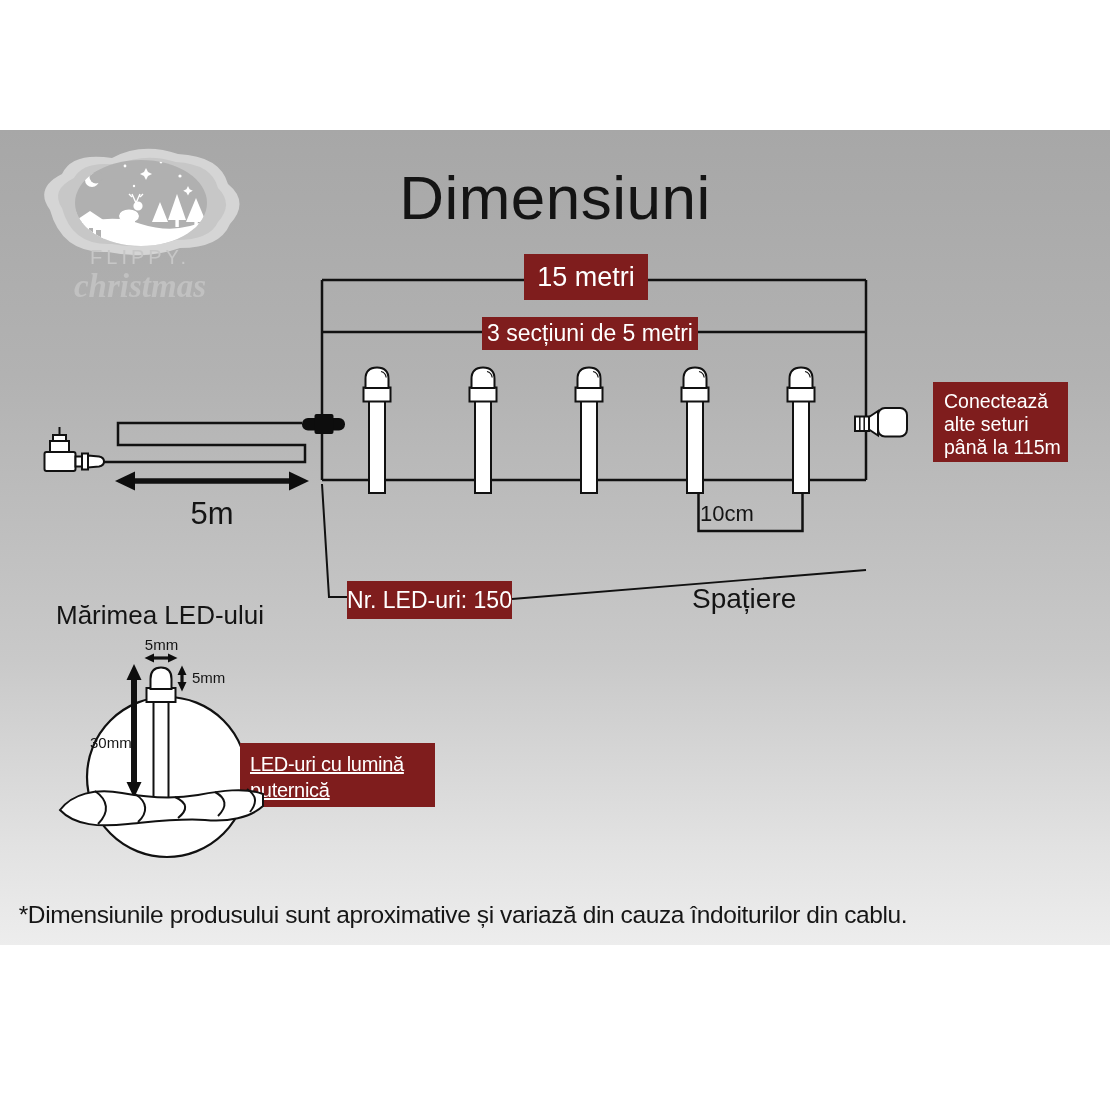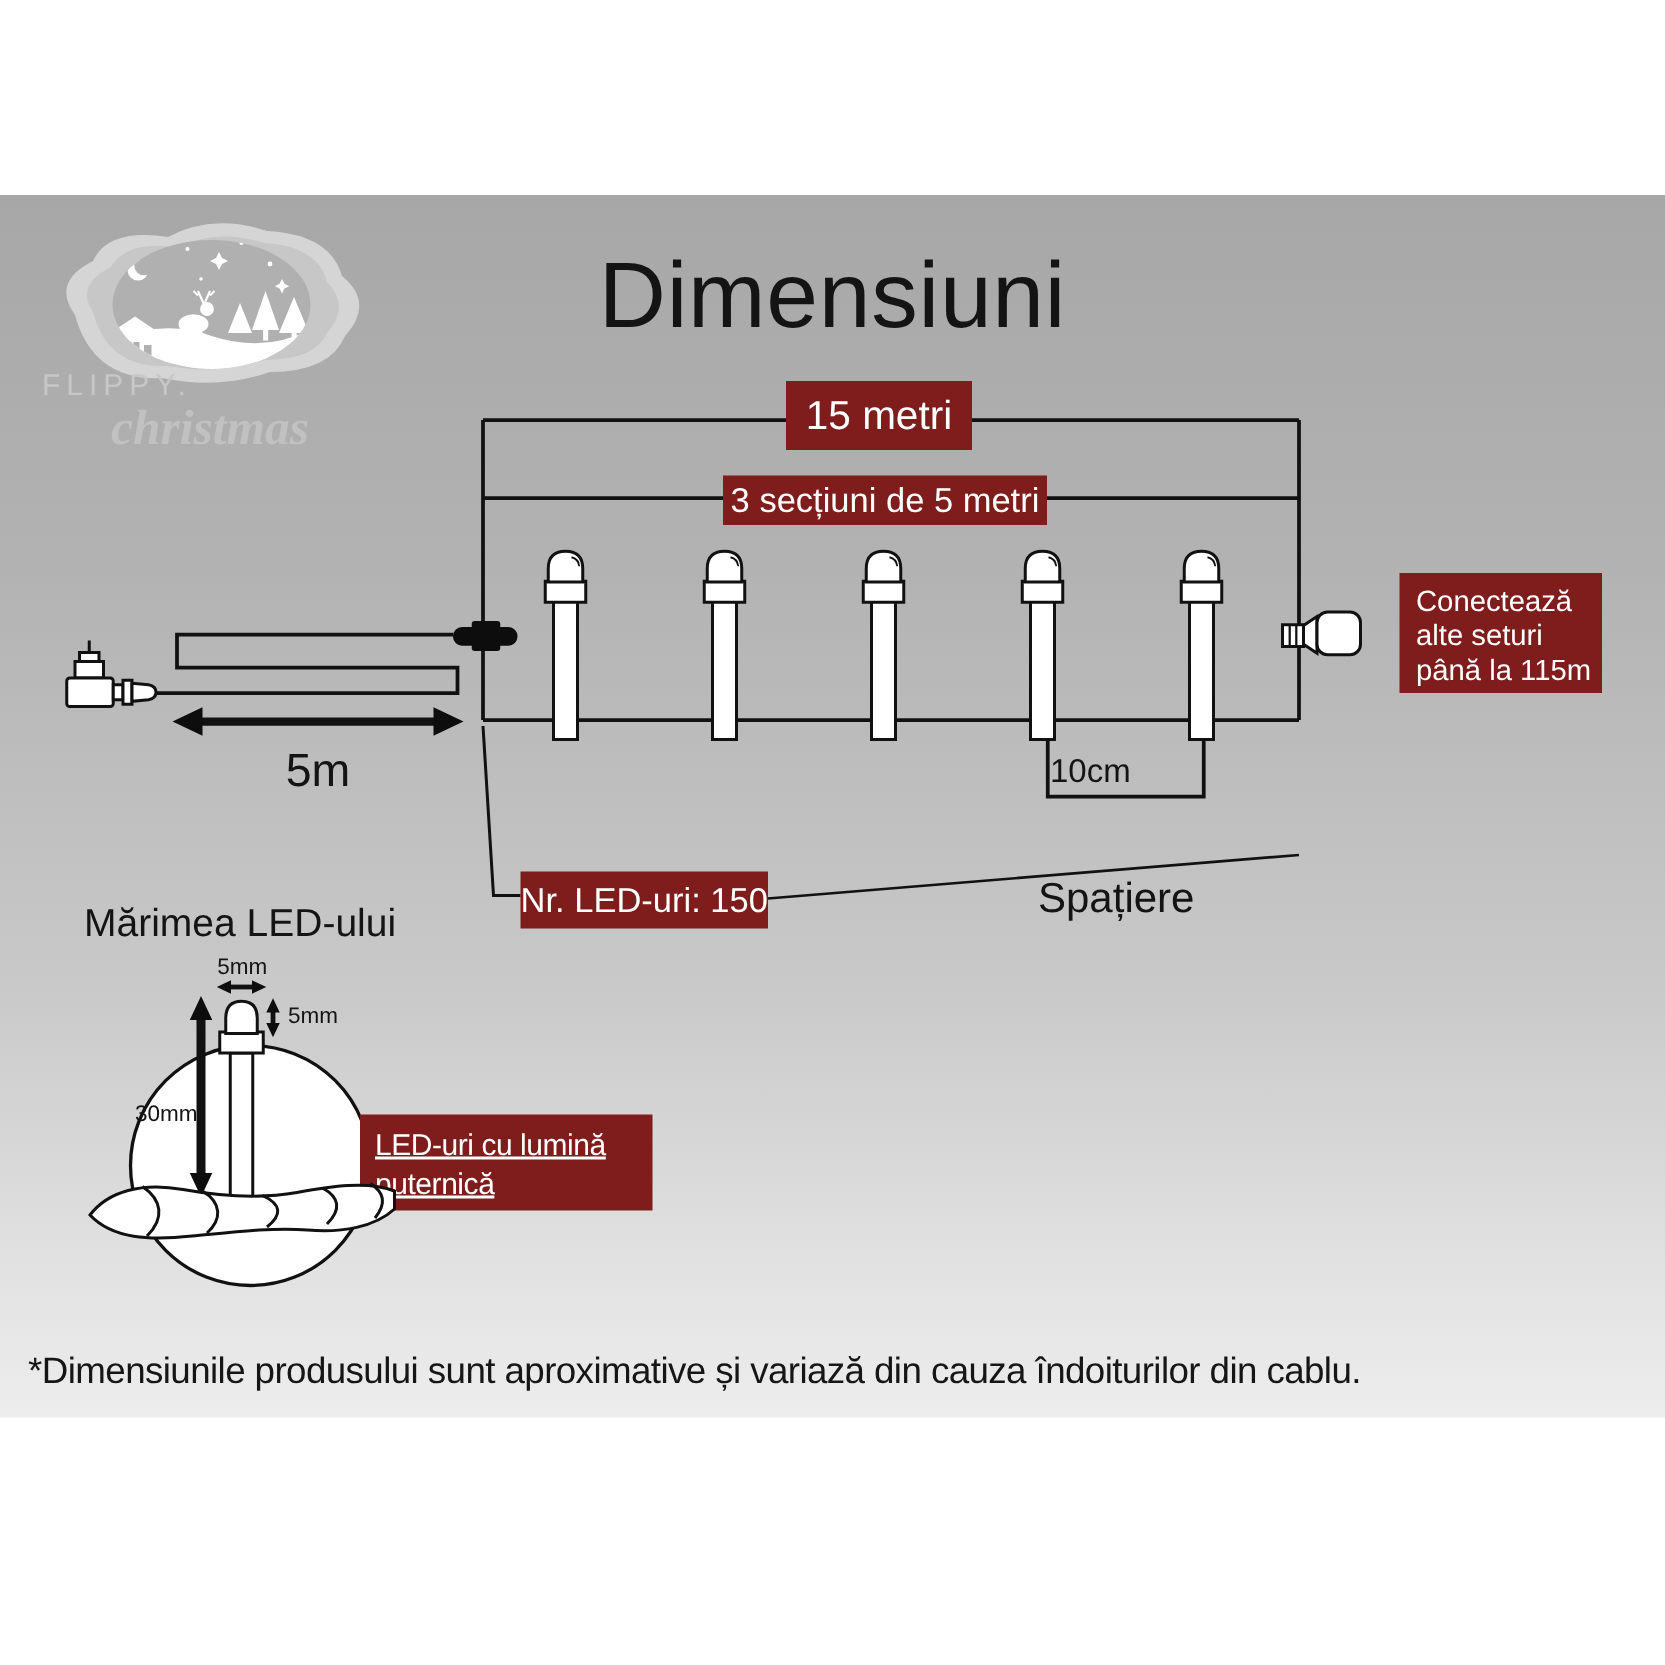--- a/index.html
+++ b/index.html
@@ -29,21 +29,21 @@
   .lbl-5m{left:152px;top:496px;width:120px;text-align:center;font-size:31px;}
   .lbl-10cm{left:700px;top:501px;width:100px;font-size:22px;}
   .lbl-spatiere{left:692px;top:539px;width:160px;text-align:left;font-size:28px;margin-top:44px;}
   .lbl-ledsize{left:56px;top:600px;font-size:26px;}
   .lbl-mm{font-size:15px;}
   .lbl-5mm-top{left:139px;top:636px;width:45px;text-align:center;}
   .lbl-5mm-side{left:192px;top:669px;}
   .lbl-30mm{left:90px;top:734px;}
   .lbl-disclaimer{left:0;top:901px;width:926px;text-align:center;font-size:24.5px;letter-spacing:-0.4px;color:#161616;}
   .logo{position:absolute;left:28px;top:142px;width:224px;height:176px;}
-  .logo-top{position:absolute;left:0;top:104px;width:224px;
+  .logo-top{position:absolute;left:0;top:104px;width:224px;text-align:center;
     font-size:20px;letter-spacing:4px;color:#c7c7c7;}
   .logo-script{position:absolute;left:0;top:126px;width:224px;text-align:center;
     font-family:"Liberation Serif", serif;font-style:italic;font-weight:bold;
     font-size:33px;color:#c1c1c1;}
   .line{stroke:#111111;fill:none;}
   .shape{fill:#ffffff;stroke:#111111;}
   .solid{fill:#0d0d0d;stroke:none;}
 </style>
 </head>
 <body>

